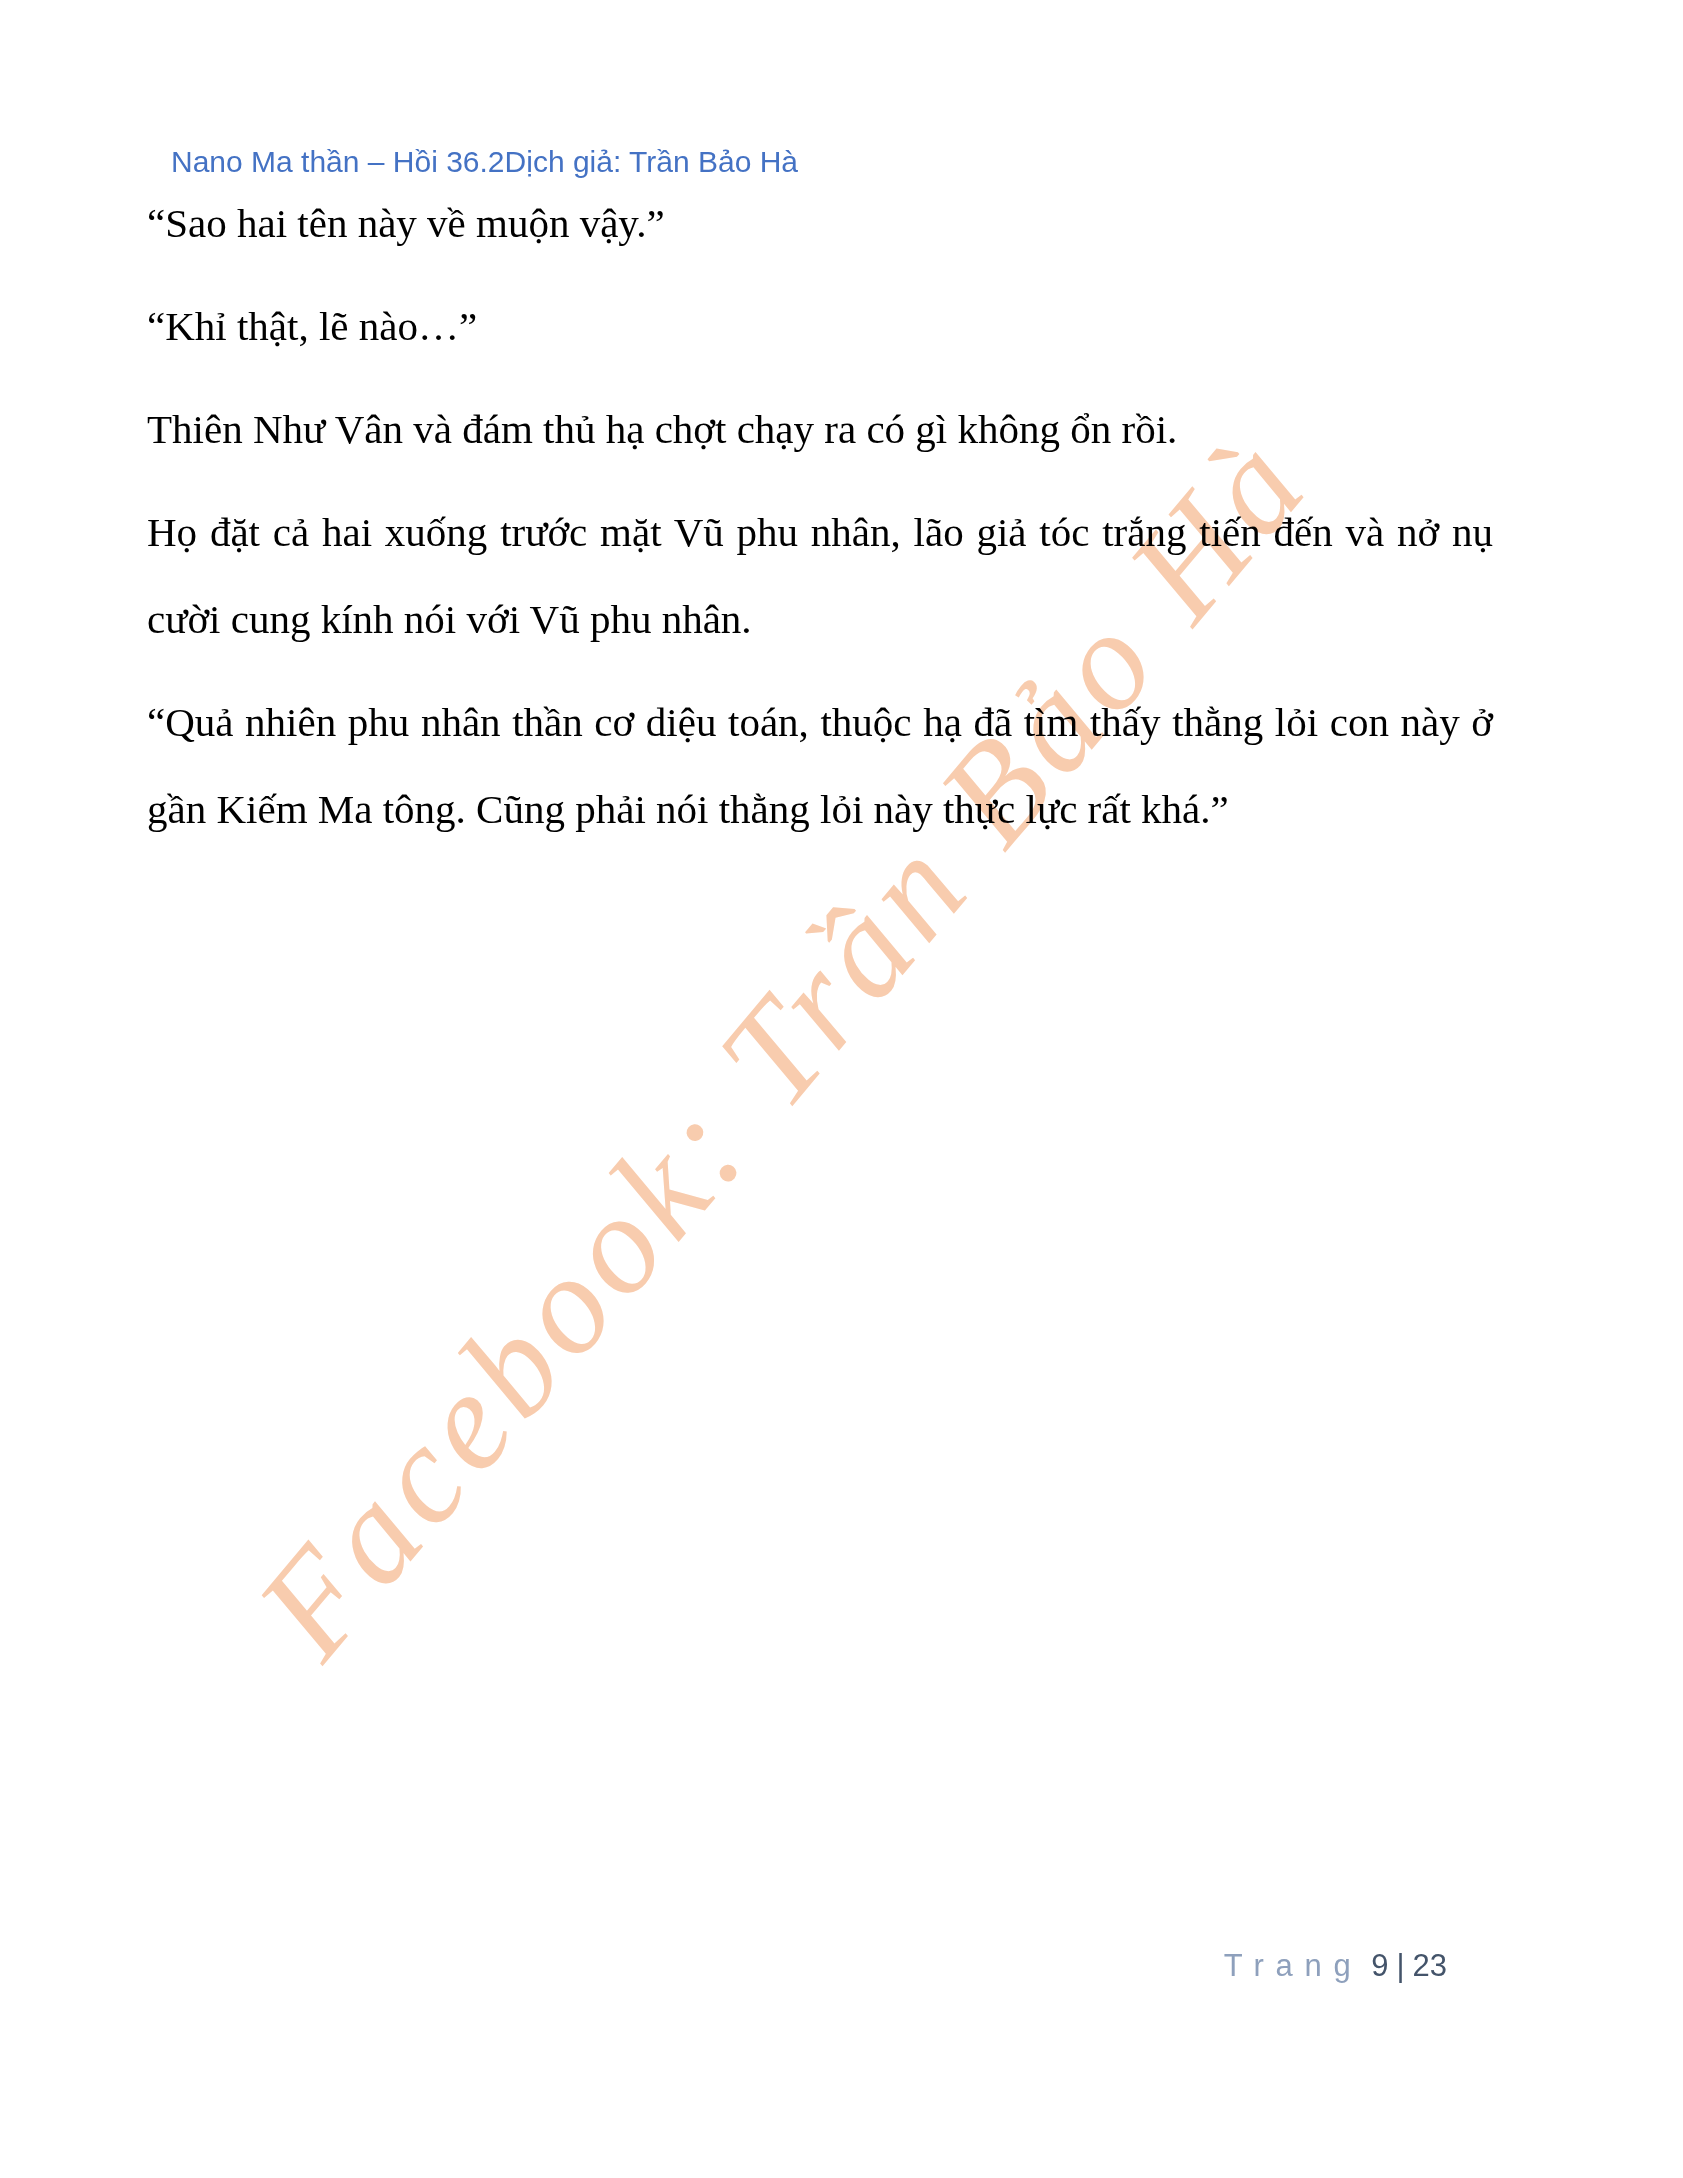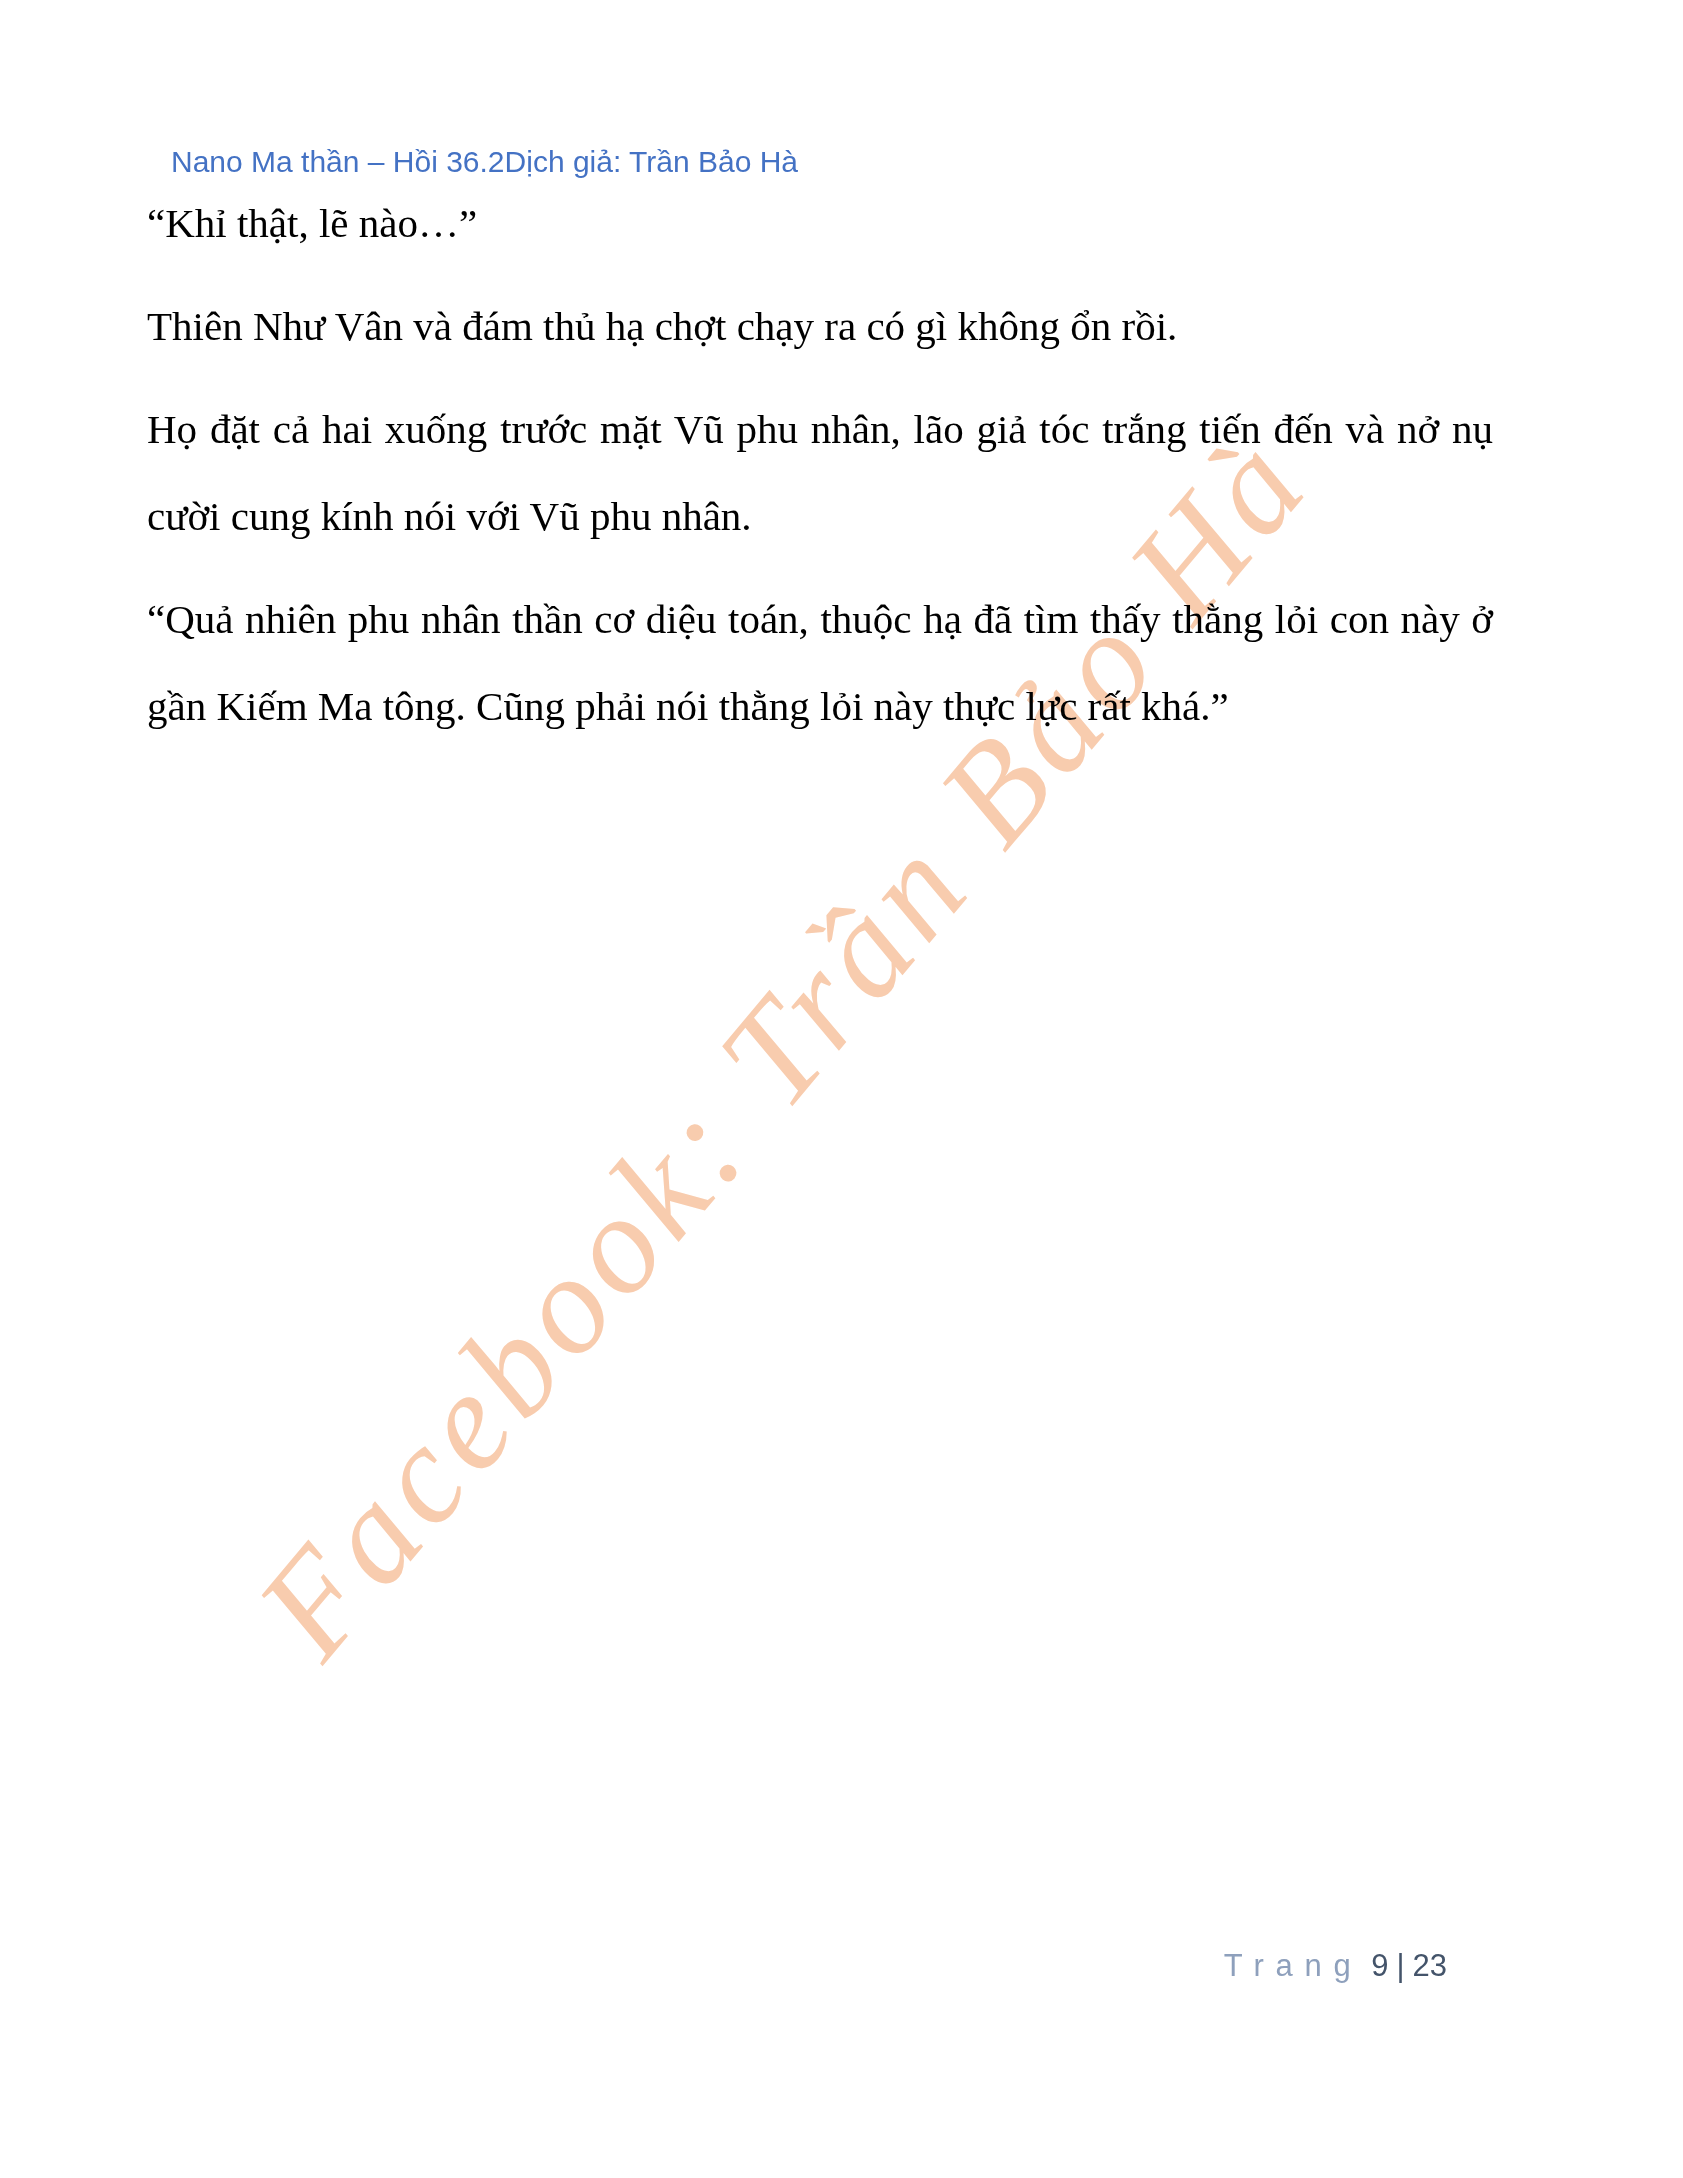--- a/index.html
+++ b/index.html
@@ -89,20 +89,21 @@
 <div class="page">
 
   <div class="header">
     <span>Nano Ma thần – Hồi 36.2</span>
     <span>Dịch giả: Trần Bảo Hà</span>
   </div>
 
   <div class="watermark">Facebook: Trần Bảo Hà</div>
 
   <div class="content">
+    <p>“Sao hai tên này về muộn vậy.”</p>
     <p>“Khỉ thật, lẽ nào…”</p>
     <p>Thiên Như Vân và đám thủ hạ chợt chạy ra có gì không ổn rồi.</p>
     <p>Họ đặt cả hai xuống trước mặt Vũ phu nhân, lão giả tóc trắng tiến đến và nở nụ cười cung kính nói với Vũ phu nhân.</p>
     <p>“Quả nhiên phu nhân thần cơ diệu toán, thuộc hạ đã tìm thấy thằng lỏi con này ở gần Kiếm Ma tông. Cũng phải nói thằng lỏi này thực lực rất khá.”</p>
   </div>
 
   <div class="footer">
     <span class="label">Trang</span>
     <span class="num"> </span>
     <span class="num">9</span><span class="sep">|</span><span class="num">23</span>

